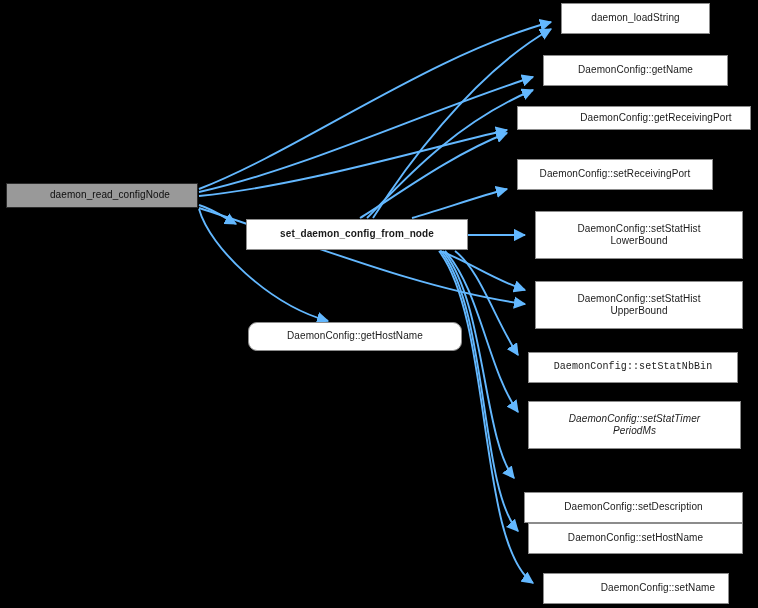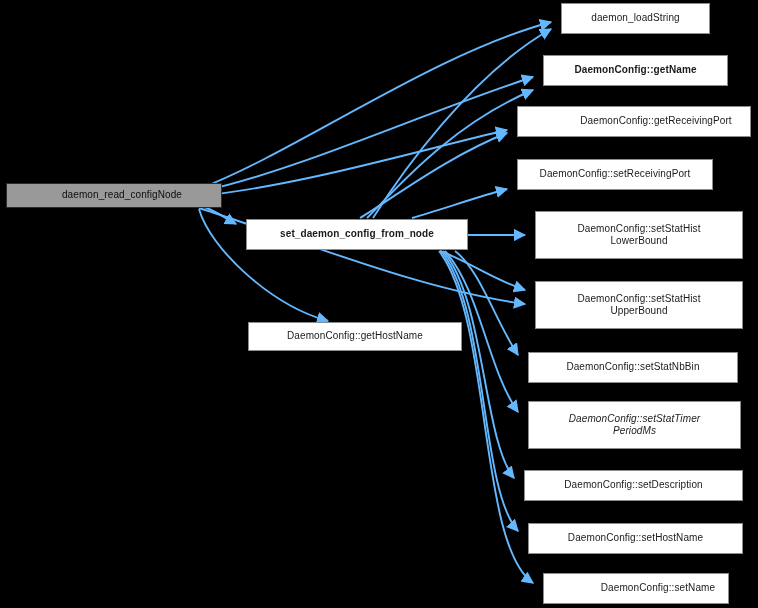--- a/index.html
+++ b/index.html
@@ -72,32 +72,32 @@
         <path d="M 455,251 C 480,270 495,320 518,355" fill="none" stroke="#63b8ff" stroke-width="1.9" marker-end="url(#arrow)"></path>
         <path d="M 440,251 C 470,262 490,278 525,290" fill="none" stroke="#63b8ff" stroke-width="1.9" marker-end="url(#arrow)"></path>
         <path d="M 445,251 C 480,290 488,370 518,412" fill="none" stroke="#63b8ff" stroke-width="1.9" marker-end="url(#arrow)"></path>
         <path d="M 443,251 C 485,300 483,440 514,478" fill="none" stroke="#63b8ff" stroke-width="1.9" marker-end="url(#arrow)"></path>
         <path d="M 441,251 C 488,310 480,490 518,531" fill="none" stroke="#63b8ff" stroke-width="1.9" marker-end="url(#arrow)"></path>
         <path d="M 439,251 C 492,320 478,545 533,583" fill="none" stroke="#63b8ff" stroke-width="1.9" marker-end="url(#arrow)"></path>
       </g>
   </svg>
 
   <div id="nodes">
-      <div class="node root" style="left: 6px; top: 183px; width: 216px; height: 25px; padding-left: 16px;">daemon_read_configNode</div>
+      <div class="node root" style="left: 6px; top: 183px; width: 192px; height: 25px; padding-left: 16px;">daemon_read_configNode</div>
       <div class="node" style="left: 561px; top: 3px; width: 149px; height: 31px;">daemon_loadString</div>
-      <div class="node" style="left: 543px; top: 55px; width: 185px; height: 31px; font-weight: bold;">DaemonConfig::getName</div>
-      <div class="node" style="left: 517px; top: 106px; width: 234px; height: 31px; padding-left: 44px;">DaemonConfig::getReceivingPort</div>
+      <div class="node" style="left: 543px; top: 55px; width: 185px; height: 31px;">DaemonConfig::getName</div>
+      <div class="node" style="left: 517px; top: 106px; width: 234px; height: 24px; padding-left: 44px;">DaemonConfig::getReceivingPort</div>
       <div class="node" style="left: 517px; top: 159px; width: 196px; height: 31px;">DaemonConfig::setReceivingPort</div>
       <div class="node" style="left: 246px; top: 219px; width: 222px; height: 31px; font-weight: bold;">set_daemon_config_from_node</div>
       <div class="node" style="left: 535px; top: 211px; width: 208px; height: 48px;">DaemonConfig::setStatHist
 LowerBound</div>
       <div class="node" style="left: 535px; top: 281px; width: 208px; height: 48px;">DaemonConfig::setStatHist
 UpperBound</div>
-      <div class="node" style="left: 248px; top: 322px; width: 214px; height: 29px;">DaemonConfig::getHostName</div>
-      <div class="node" style="left: 528px; top: 352px; width: 210px; height: 31px;">DaemonConfig::setStatNbBin</div>
+      <div class="node" style="left: 248px; top: 322px; width: 214px; height: 29px; border-radius: 9px;">DaemonConfig::getHostName</div>
+      <div class="node" style="left: 528px; top: 352px; width: 210px; height: 31px; font-family: Liberation Mono, monospace;">DaemonConfig::setStatNbBin</div>
       <div class="node" style="left: 528px; top: 401px; width: 213px; height: 48px; font-style: italic;">DaemonConfig::setStatTimer
 PeriodMs</div>
-      <div class="node" style="left: 524px; top: 470px; width: 219px; height: 31px;">DaemonConfig::setDescription</div>
+      <div class="node" style="left: 524px; top: 492px; width: 219px; height: 31px;">DaemonConfig::setDescription</div>
       <div class="node" style="left: 528px; top: 523px; width: 215px; height: 31px;">DaemonConfig::setHostName</div>
       <div class="node" style="left: 543px; top: 573px; width: 186px; height: 31px; padding-left: 44px;">DaemonConfig::setName</div>
     </div>
 
 </div>
 
 </body></html>

